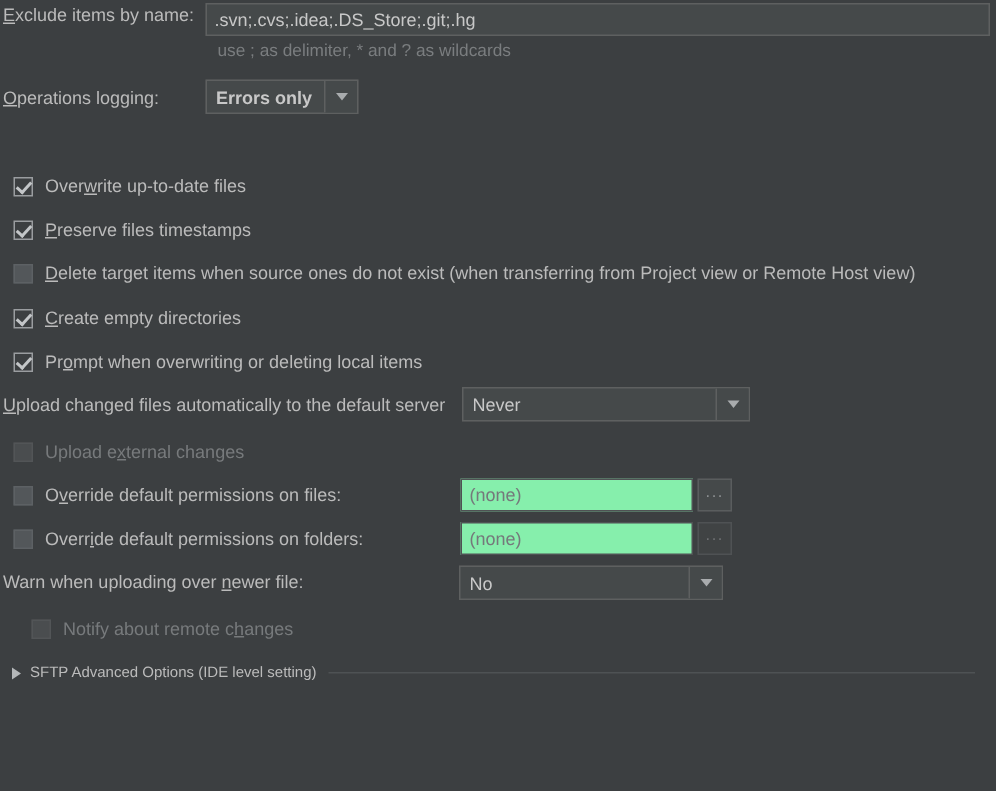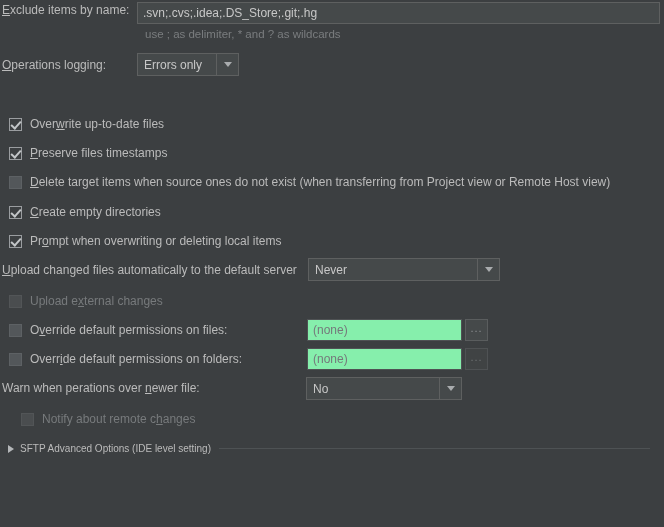--- a/index.html
+++ b/index.html
@@ -199,21 +199,21 @@
   <div class="textfield" style="position:absolute; left:137px; top:2px; width:523px;">
     <span>.svn;.cvs;.idea;.DS_Store;.git;.hg</span>
   </div>
   <div class="row" style="left:145px; top:28px;">
     <span class="hint">use ; as delimiter, * and ? as wildcards</span>
   </div>
 
   <div class="row" style="left:2px; top:58px;">
     <span class="label"><span class="mn">O</span><span>perations logging:</span></span>
   </div>
-  <div class="combo" style="position:absolute; left:137px; top:53px; width:102px;">
+  <div class="combo" style="position:absolute; left:137px; top:53px; width:102px;font-weight:bold;">
     <span class="combo-text">Errors only</span>
     <span class="combo-arrow">
         <i></i>
       </span>
   </div>
 
 
   <div class="row" style="left:9px; top:117px;">
     <span class="cb on"></span>
     <span class="label"><span>Over</span><span class="mn">w</span><span>rite up-to-date files</span></span>
@@ -270,23 +270,23 @@
     <span class="label"><span>Overr</span><span class="mn">i</span><span>de default permissions on folders:</span></span>
   </div>
   <div class="textfield disabled" style="position:absolute; left:307px; top:348px; width:155px;">
     <span>(none)</span>
   </div>
   <div class="browse-btn disabled" style="position:absolute; left:465px; top:348px;">
     <span>...</span>
   </div>
 
   <div class="row" style="left:2px; top:381px;">
-    <span class="label"><span>Warn when perations over </span><span class="mn">n</span><span>ewer file:</span></span>
-  </div>
-  <div class="combo" style="position:absolute; left:306px; top:377px; width:156px;">
+    <span class="label"><span>Warn when uploading over </span><span class="mn">n</span><span>ewer file:</span></span>
+  </div>
+  <div class="combo" style="position:absolute; left:306px; top:377px; width:176px;">
     <span class="combo-text">No</span>
     <span class="combo-arrow">
         <i></i>
       </span>
   </div>
 
   <div class="row" style="left:21px; top:412px;">
     <span class="cb off disabled"></span>
     <span class="label dim"><span>Notify about remote c</span><span class="mn">h</span><span>anges</span></span>
   </div>

